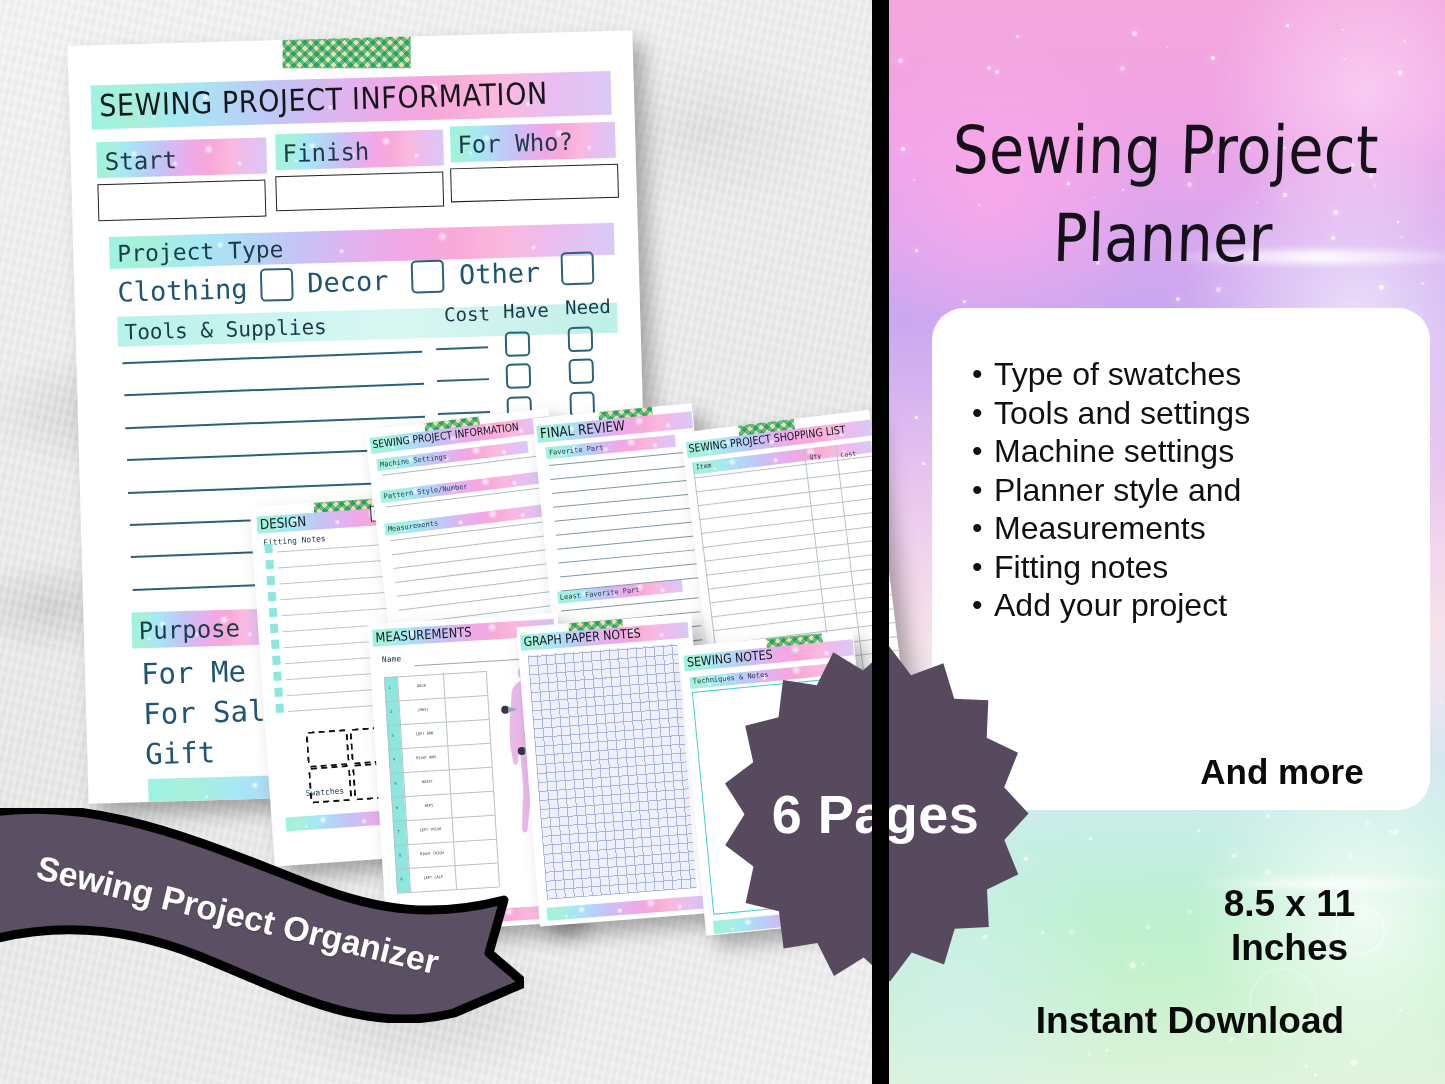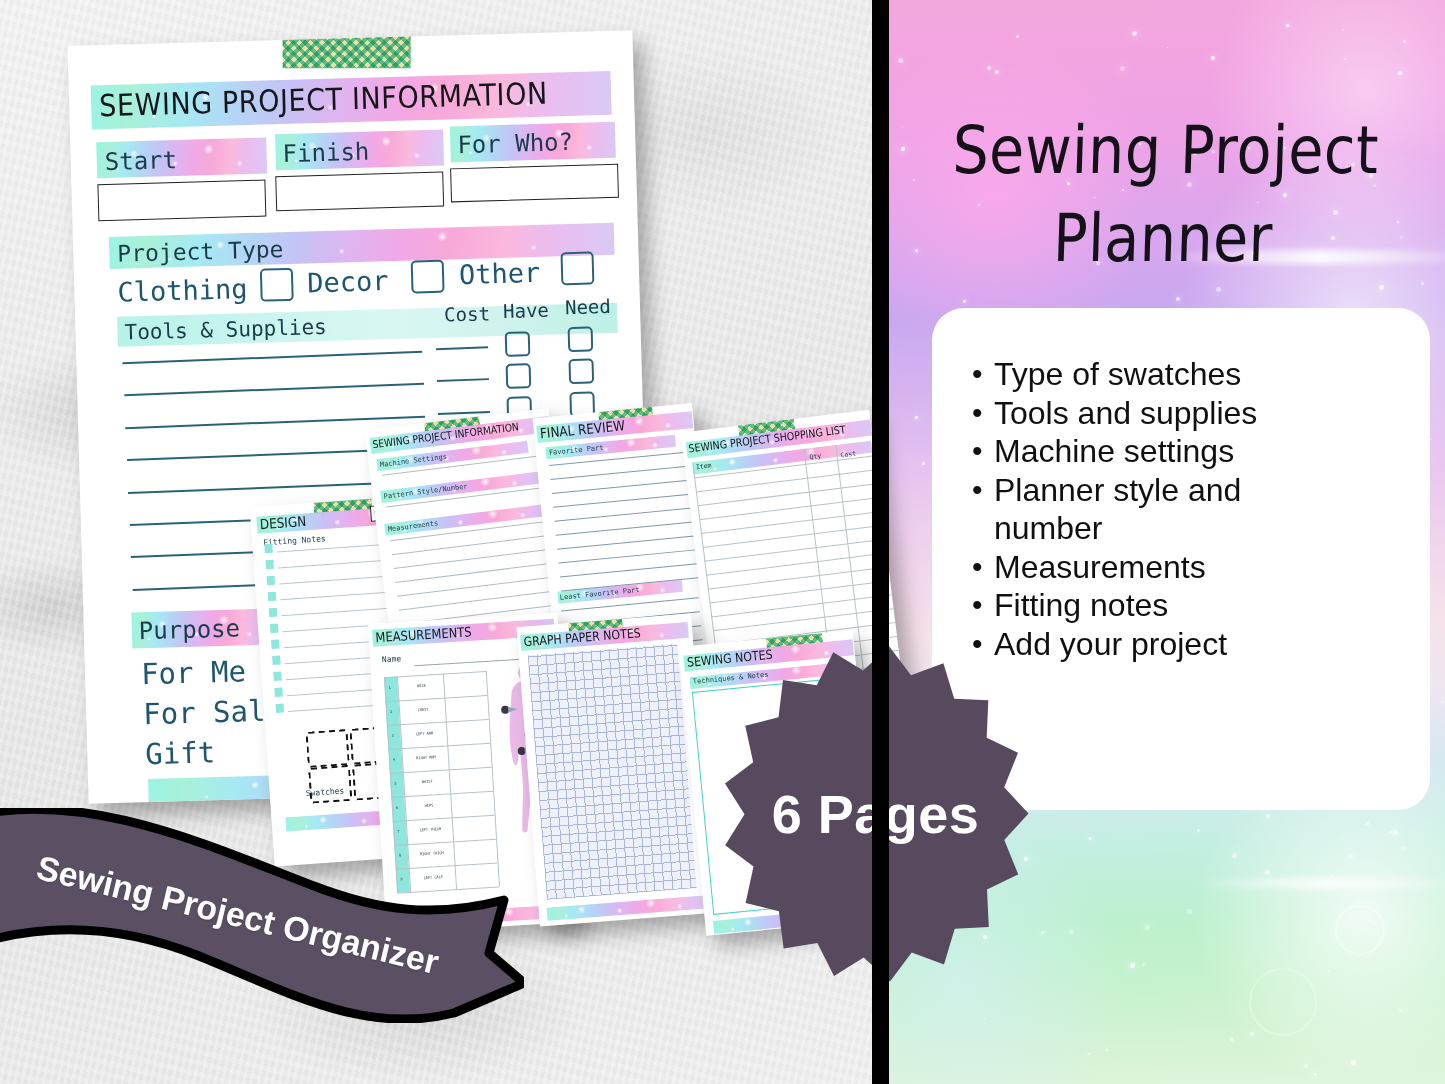--- a/index.html
+++ b/index.html
@@ -653,48 +653,50 @@
   </div>
 
   <div class="white-card"></div>
   <div class="feat-list" id="feat-list">
       <div class="feat-row">
         <span class="feat-dot">•</span>
         <span class="feat-txt">Type of swatches</span>
       </div>
       <div class="feat-row">
         <span class="feat-dot">•</span>
-        <span class="feat-txt">Tools and supplies</span>
+        <span class="feat-txt">Tools and settings</span>
       </div>
       <div class="feat-row">
         <span class="feat-dot">•</span>
         <span class="feat-txt">Machine settings</span>
       </div>
       <div class="feat-row">
         <span class="feat-dot">•</span>
         <span class="feat-txt">Planner style and</span>
       </div>
       <div class="feat-row">
-        <span class="feat-dot"></span>
-        <span class="feat-txt">number</span>
-      </div>
-      <div class="feat-row">
         <span class="feat-dot">•</span>
         <span class="feat-txt">Measurements</span>
       </div>
       <div class="feat-row">
         <span class="feat-dot">•</span>
         <span class="feat-txt">Fitting notes</span>
       </div>
       <div class="feat-row">
         <span class="feat-dot">•</span>
         <span class="feat-txt">Add your project</span>
       </div>
     </div>
 
+  <div class="and-more">And more</div>
+  <div class="size-txt">
+    <div>8.5 x 11</div>
+    <div>Inches</div>
+  </div>
+  <div class="instant">Instant Download</div>
 
   <div class="starburst">
     <svg viewBox="0 0 307 340">
       <polygon id="burst-poly" fill="#574a5e" points="167.3,2.4 189.0,31.3 221.4,19.2 232.2,54.8 266.3,56.3 264.7,93.8 296.0,108.8 282.2,143.2 306.5,169.6 282.3,196.1 296.3,230.4 265.0,245.6 266.8,283.1 232.7,284.8 222.0,320.5 189.7,308.5 168.0,337.5 141.7,313.5 112.0,332.0 95.4,299.1 61.6,304.5 56.9,267.3 23.6,258.9 31.5,222.4 3.2,201.3 22.5,170.3 3.0,139.5 31.2,118.3 23.2,81.7 56.5,73.2 61.0,35.9 94.8,41.2 111.3,8.2 141.1,26.5"></polygon>
     </svg>
     <div class="burst-label">6 Pages</div>
   </div>
 
   <div class="ribbon">
     <svg viewBox="0 0 540 215">

